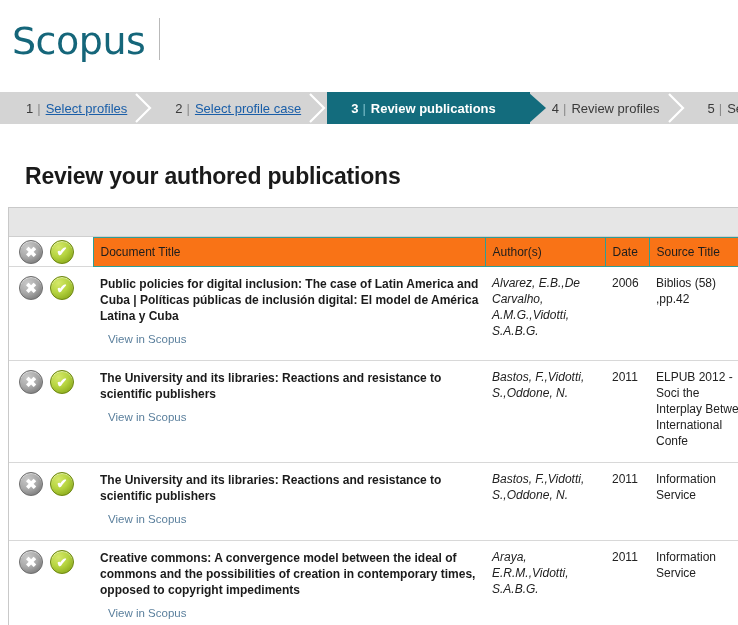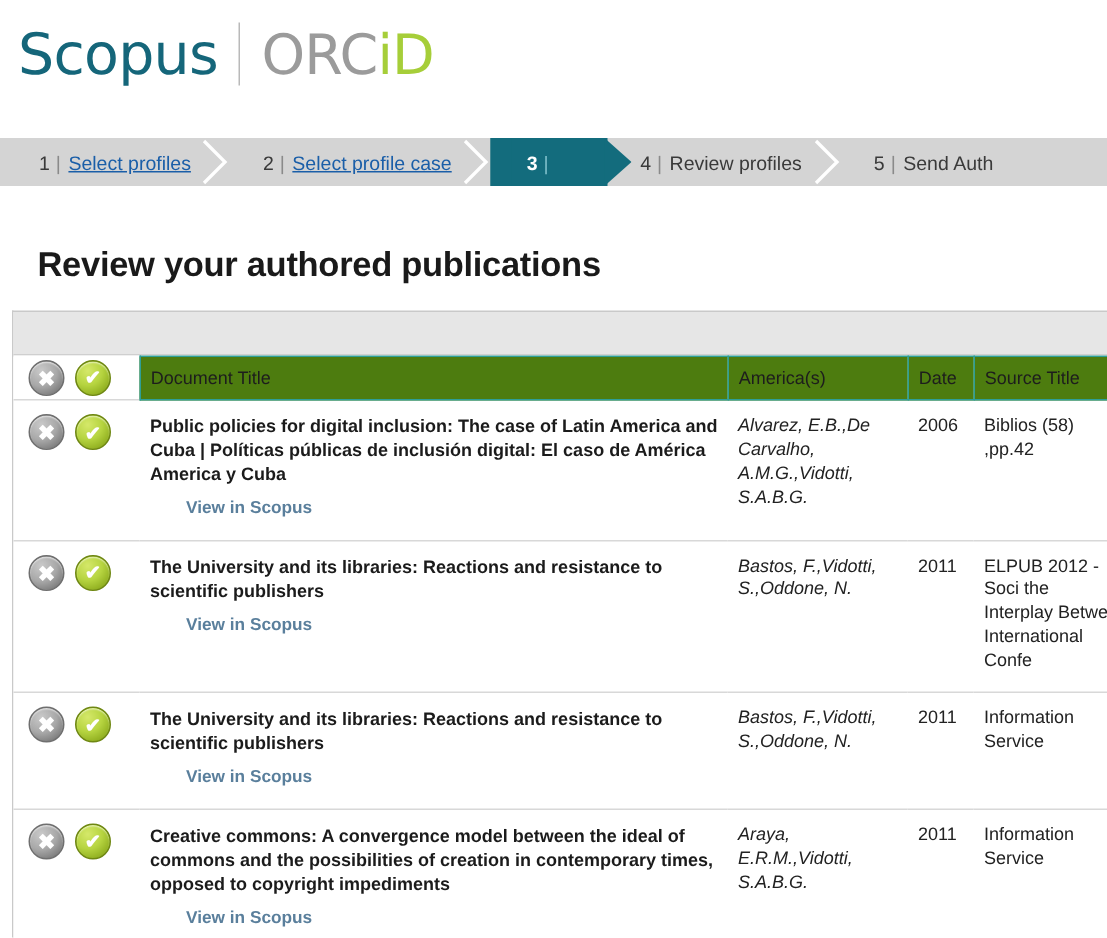--- a/index.html
+++ b/index.html
@@ -17,21 +17,21 @@
   }
 
   
   .logo-bar {
     padding: 12px 0 0 12px;
     height: 62px;
     box-sizing: border-box;
   }
   .logo-wrap {
     display: flex;
-    align-items: center;
+    align-items: flex-end;
     height: 48px;
   }
   .logo-scopus {
     font-family: "DejaVu Sans", sans-serif;
     font-size: 38px;
     color: #15667a;
     letter-spacing: -0.5px;
     line-height: 1;
     padding-right: 14px;
   }
@@ -160,21 +160,21 @@
     width: 736px;
     table-layout: fixed;
   }
   table.pubs col.c-actions { width: 84px; }
   table.pubs col.c-title   { width: 392px; }
   table.pubs col.c-auth    { width: 120px; }
   table.pubs col.c-date    { width: 44px; }
   table.pubs col.c-src     { width: 96px; }
 
   table.pubs thead th {
-    background: #4d7c0f;
+    background: #f97316;
     border: 1px solid #2e9e96;
     border-left-width: 1px;
     font-weight: normal;
     font-size: 12px;
     color: #1d1d1d;
     text-align: left;
     padding: 7px 6px 7px 7px;
     height: 26px;
     box-sizing: border-box;
     vertical-align: middle;
@@ -210,26 +210,25 @@
   }
   .doc-title {
     font-weight: bold;
     color: #1b1b1b;
     font-size: 12px;
     line-height: 1.34;
   }
   .view-link {
     display: inline-block;
     margin-top: 8px;
-    margin-left: 24px;
+    margin-left: 8px;
     color: #5a7f9c;
     font-size: 11.5px;
     text-decoration: none;
     cursor: pointer;
-    font-weight: bold;
   }
   td.cell-auth { color: #333; font-style: italic; }
   td.cell-date { color: #333; }
   td.cell-src  { color: #333; white-space: normal; }
 
   
   .icon-circle {
     width: 24px;
     height: 24px;
     border-radius: 50%;
@@ -263,21 +262,20 @@
   .glyph.x { font-size: 14px; }
   .glyph.chk { font-size: 13px; }
 </style>
 </head>
 <body>
 
 <div class="logo-bar">
   <div class="logo-wrap">
     <div class="logo-scopus">Scopus</div>
     <div class="logo-divider"></div>
-    <div class="logo-orcid"><span>ORC</span><span class="id-green">iD</span></div>
   </div>
 </div>
 
 <div class="steps" id="steps-bar">
     <div class="step first">
       <span class="num">1</span>
       <span class="bar">|</span>
       <a class="lbl" href="#">Select profiles</a>
       <svg class="notch" viewBox="0 0 22 32" preserveAspectRatio="none">
         <polygon points="0,0 22,0 22,32 0,32" fill="#d4d4d4"></polygon>
@@ -289,20 +287,21 @@
       <span class="bar">|</span>
       <a class="lbl" href="#">Select profile case</a>
       <svg class="notch" viewBox="0 0 22 32" preserveAspectRatio="none">
         <polygon points="0,0 22,0 22,32 0,32" fill="#d4d4d4"></polygon>
         <polyline points="4,2 18,16 4,30" fill="none" stroke="#ffffff" stroke-width="2.2"></polyline>
       </svg>
     </div>
     <div class="step current">
       <span class="num">3</span>
       <span class="bar">|</span>
+      <span class="lbl">Review publications</span>
       <svg class="arrow-right" viewBox="0 0 18 32" preserveAspectRatio="none">
         <polygon points="0,0 18,16 0,32" fill="#136c7d"></polygon>
       </svg>
       <svg class="arrow-left" viewBox="0 0 14 32" preserveAspectRatio="none">
         <polygon points="0,0 0,32 14,32 14,0 0,0" fill="#136c7d"></polygon>
         <polygon points="0,0 0,32 1,32 1,0" fill="#136c7d"></polygon>
       </svg>
     </div>
     <div class="step">
       <span class="num">4</span>
@@ -341,38 +340,38 @@
             <div class="head-icons">
               <span class="icon-circle icon-reject">
                   <span class="glyph x">✖</span>
                 </span>
               <span class="icon-circle icon-accept">
                   <span class="glyph chk">✔</span>
                 </span>
             </div>
           </th>
           <th>Document Title</th>
-          <th>America(s)</th>
+          <th>Author(s)</th>
           <th>Date</th>
           <th>Source Title</th>
         </tr>
       </thead>
       <tbody id="pubs-body">
           <tr>
             <td class="cell-actions">
               <div class="row-icons">
                 <span class="icon-circle icon-reject">
                   <span class="glyph x">✖</span>
                 </span>
                 <span class="icon-circle icon-accept">
                   <span class="glyph chk">✔</span>
                 </span>
               </div>
             </td>
-            <td class="cell-title"><div class="doc-title">Public policies for digital inclusion: The case of Latin America and Cuba | Políticas públicas de inclusión digital: El caso de América America y Cuba</div><a class="view-link" href="#">View in Scopus</a></td>
+            <td class="cell-title"><div class="doc-title">Public policies for digital inclusion: The case of Latin America and Cuba | Políticas públicas de inclusión digital: El model de América Latina y Cuba</div><a class="view-link" href="#">View in Scopus</a></td>
             <td class="cell-auth">Alvarez, E.B.,De Carvalho, A.M.G.,Vidotti, S.A.B.G.</td>
             <td class="cell-date">2006</td>
             <td class="cell-src">Biblios (58) ,pp.42</td>
           </tr>
           <tr>
             <td class="cell-actions">
               <div class="row-icons">
                 <span class="icon-circle icon-reject">
                   <span class="glyph x">✖</span>
                 </span>

